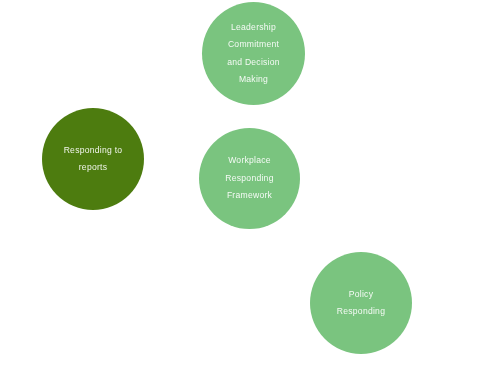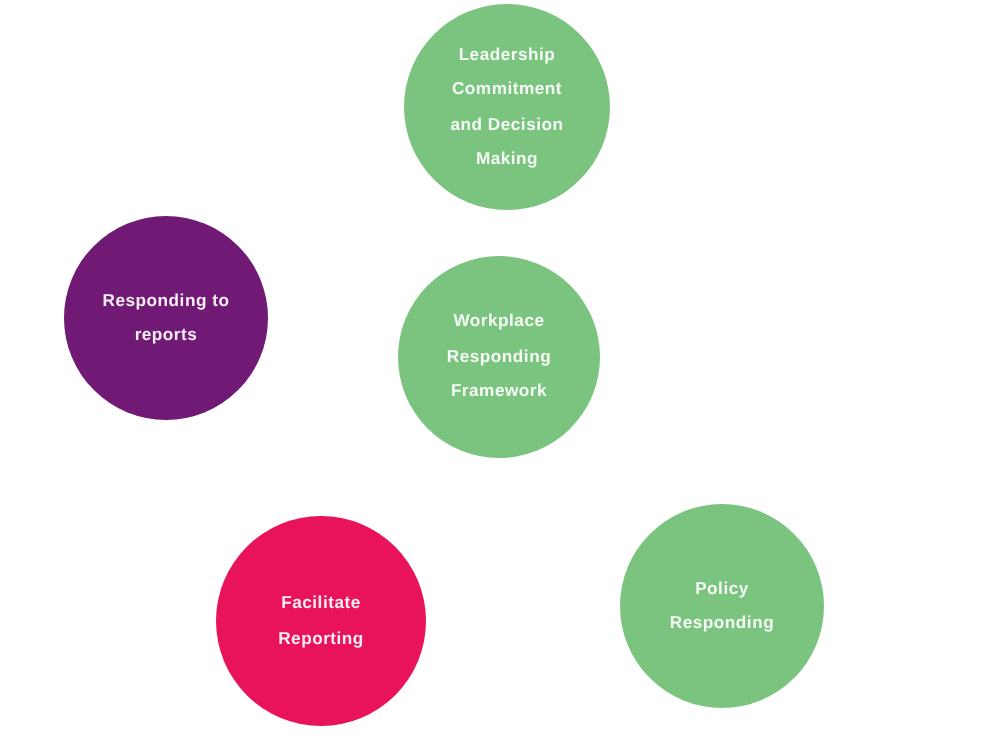--- a/index.html
+++ b/index.html
@@ -27,47 +27,43 @@
     align-items: center;
     justify-content: center;
     box-sizing: border-box;
     text-align: center;
   }
   .node-label {
     color: rgba(255, 255, 255, 0.92);
     font-size: 8.6px;
     line-height: 17.5px;
     letter-spacing: 0.25px;
-    font-weight: 700;
+    font-weight: 400;
     white-space: pre-line;
     text-align: center;
     padding: 0 6px;
     box-sizing: border-box;
   }
 </style>
 </head>
 <body>
 
 <div id="diagram">
     <div class="node" style="left: 202px; top: 2px; width: 103px; height: 103px; background: rgb(122, 196, 127);">
       <div class="node-label">Leadership
 Commitment
 and Decision
 Making</div>
     </div>
-    <div class="node" style="left: 32px; top: 108px; width: 102px; height: 102px; background: #701a75;">
+    <div class="node" style="left: 42px; top: 108px; width: 102px; height: 102px; background: #4d7c0f;">
       <div class="node-label">Responding to
 reports</div>
     </div>
     <div class="node" style="left: 199px; top: 128px; width: 101px; height: 101px; background: rgb(122, 196, 127);">
       <div class="node-label">Workplace
 Responding
 Framework</div>
     </div>
-    <div class="node" style="left: 108px; top: 258px; width: 105px; height: 105px; background: rgb(232, 19, 90);">
-      <div class="node-label">Facilitate
-Reporting</div>
-    </div>
     <div class="node" style="left: 310px; top: 252px; width: 102px; height: 102px; background: rgb(122, 196, 127);">
       <div class="node-label">Policy
 Responding</div>
     </div>
   </div>
 
 </body></html>

